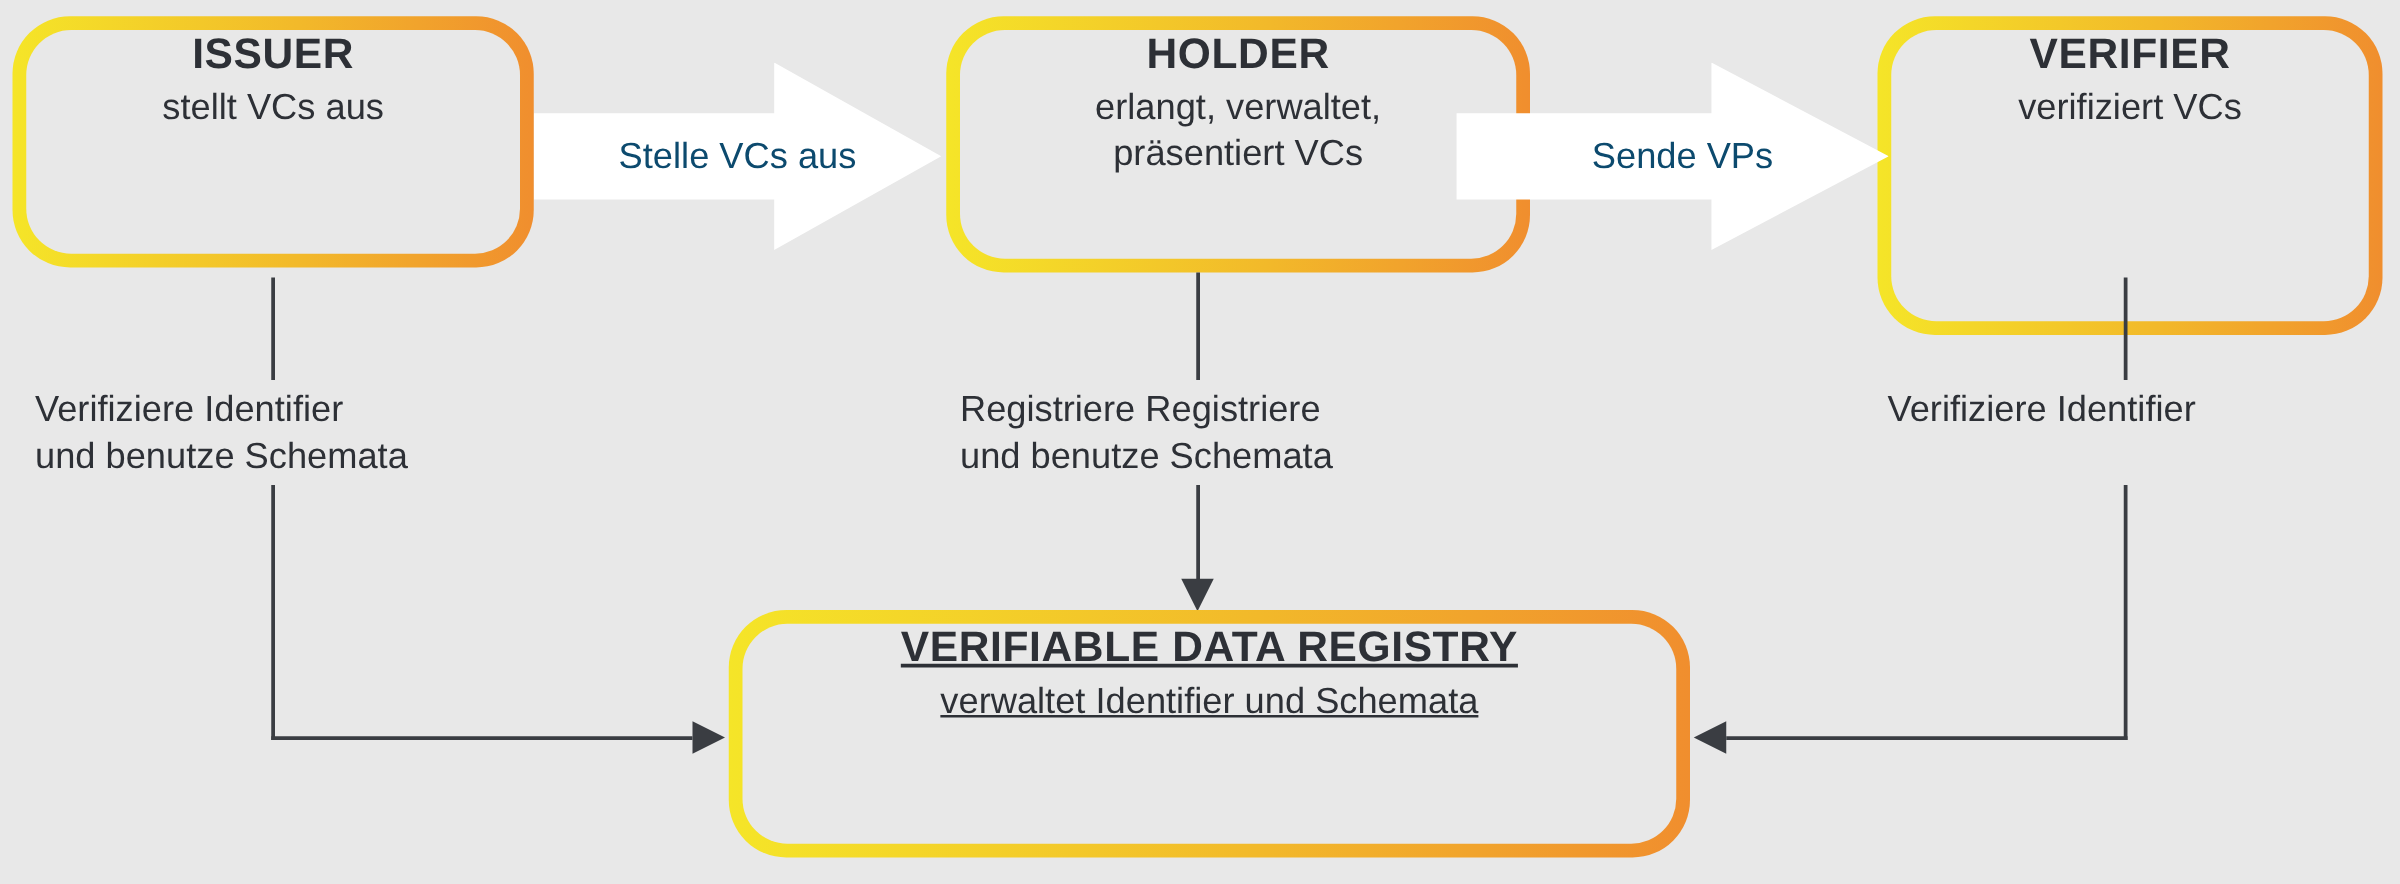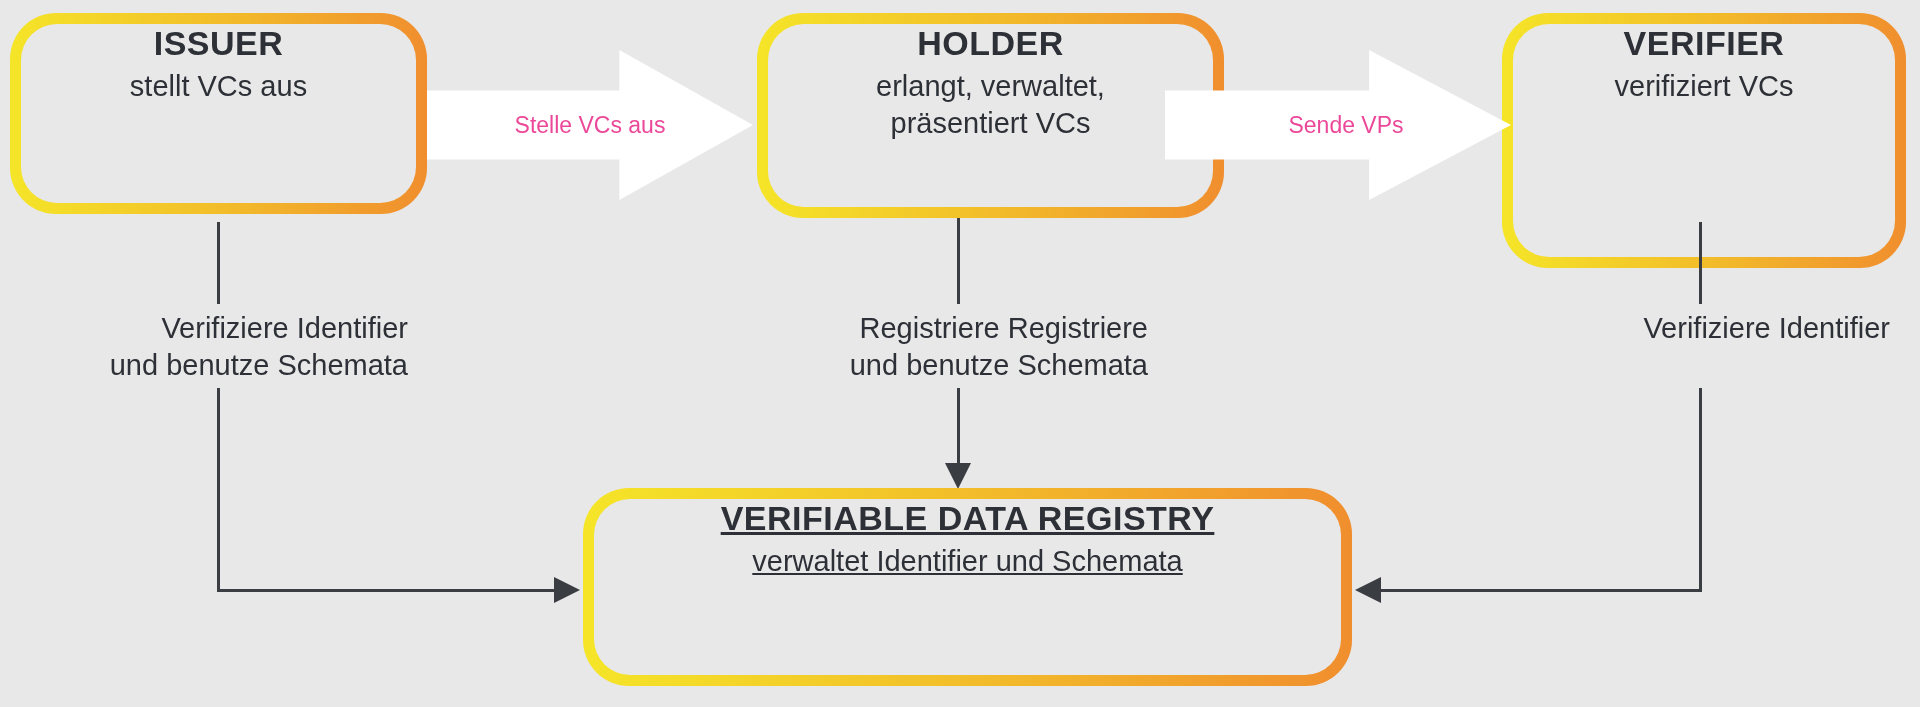--- a/index.html
+++ b/index.html
@@ -50,22 +50,22 @@
   
   .block-arrow {
     position: absolute;
     background: #ffffff;
     clip-path: polygon(0% 27%, 59% 27%, 59% 0%, 100% 50%, 59% 100%, 59% 73%, 0% 73%);
     display: flex;
     align-items: center;
     justify-content: center;
   }
   .arrow-label {
-    font-size: 23px;
-    color: #ec4899;
+    font-size: 29px;
+    color: #0c4a6e;
   }
   
   .line {
     position: absolute;
     background: #3a3d42;
   }
   .head {
     position: absolute;
     width: 0;
     height: 0;
@@ -81,21 +81,21 @@
     border-right: 26px solid #3a3d42;
   }
   .head-down {
     border-left: 13px solid transparent;
     border-right: 13px solid transparent;
     border-top: 26px solid #3a3d42;
   }
   .conn-label {
     position: absolute;
     width: 380px;
-    text-align: right;
+    text-align: left;
     font-size: 29px;
     line-height: 37px;
   }
 </style>
 </head>
 <body>
 
 <div class="canvas">
 
   <div class="node" style="left:10px; top:13px; width:417px; height:201px;">

